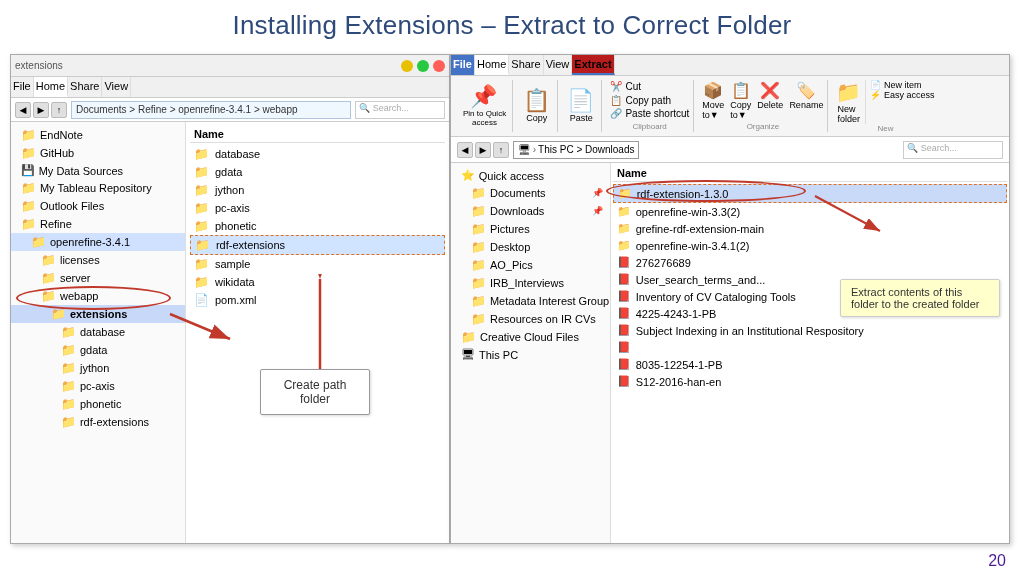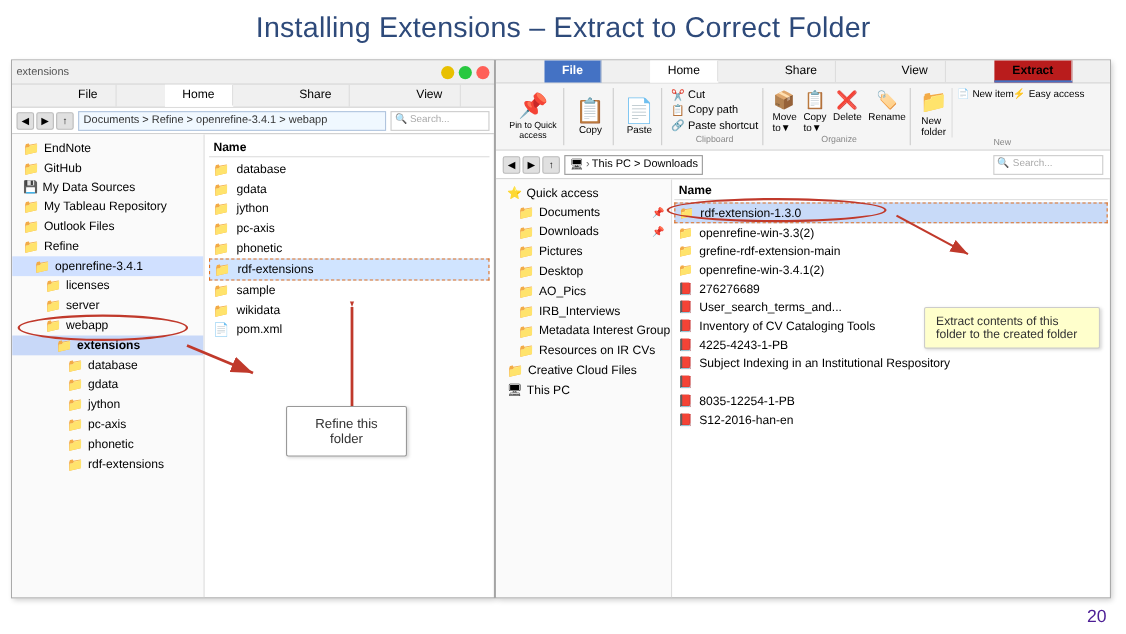--- a/index.html
+++ b/index.html
@@ -185,25 +185,24 @@
       flex-direction: column;
     }
 
     
     .right-ribbon-tabs {
       display: flex;
       background: #f0f0f0;
       border-bottom: 1px solid #ccc;
     }
     .r-tab {
-      padding: 3px 16px;
+      padding: 3px 2px;
       font-size: 11px;
       cursor: pointer;
       border-right: 1px solid #ddd;
-      margin-left: 44px;
     }
     .r-tab.active {
       background: #fff;
       border-bottom: 2px solid #fff;
     }
 
     
     .right-ribbon-toolbar {
       background: #f5f5f5;
       border-bottom: 1px solid #ccc;
@@ -455,21 +454,21 @@
   <svg class="arrow" width="200" height="100" style="left:90px;top:255px;">
     <defs>
       <marker id="arrowhead1" markerWidth="8" markerHeight="6" refX="8" refY="3" orient="auto">
         <polygon points="0 0, 8 3, 0 6" fill="#c0392b"></polygon>
       </marker>
     </defs>
     <path d="M 80 10 L 140 35" stroke="#c0392b" stroke-width="2.5" fill="none" marker-end="url(#arrowhead1)"></path>
   </svg>
 
   <div class="callout-box" style="left:260px;top:320px;width:110px;">
-    <span>Refine this folder</span>
+    <span>Create path folder</span>
   </div>
 
   <svg class="arrow" width="80" height="100" style="left:290px;top:225px;">
     <defs>
       <marker id="arrowhead2" markerWidth="8" markerHeight="6" refX="0" refY="3" orient="auto">
         <polygon points="8 0, 0 3, 8 6" fill="#c0392b"></polygon>
       </marker>
     </defs>
     <path d="M 30 95 L 30 5" stroke="#c0392b" stroke-width="2.5" fill="none" marker-end="url(#arrowhead2)"></path>
   </svg>
@@ -530,21 +529,21 @@
           </div>
         </div>
         <div style="font-size:8px;color:#888;text-align:center;">Organize</div>
       </div>
 
       <div style="display:flex;flex-direction:column;padding:0 4px;height:52px;justify-content:space-around;">
         <div style="display:flex;gap:4px;">
           <div style="display:flex;flex-direction:column;align-items:center;font-size:9px;cursor:pointer;">
             <span style="font-size:20px;">📁</span>New<br>folder
           </div>
-          <div style="display:flex;font-size:9px;cursor:pointer;padding-left:4px;border-left:1px solid #ddd;">
+          <div style="display:flex;flex-direction:column;font-size:9px;cursor:pointer;padding-left:4px;border-left:1px solid #ddd;">
             <span>📄 New item</span>
             <span>⚡ Easy access</span>
           </div>
         </div>
         <div style="font-size:8px;color:#888;text-align:center;">New</div>
       </div>
     </div>
 
     <div class="right-addr">
       <div style="display:flex;gap:2px;">

